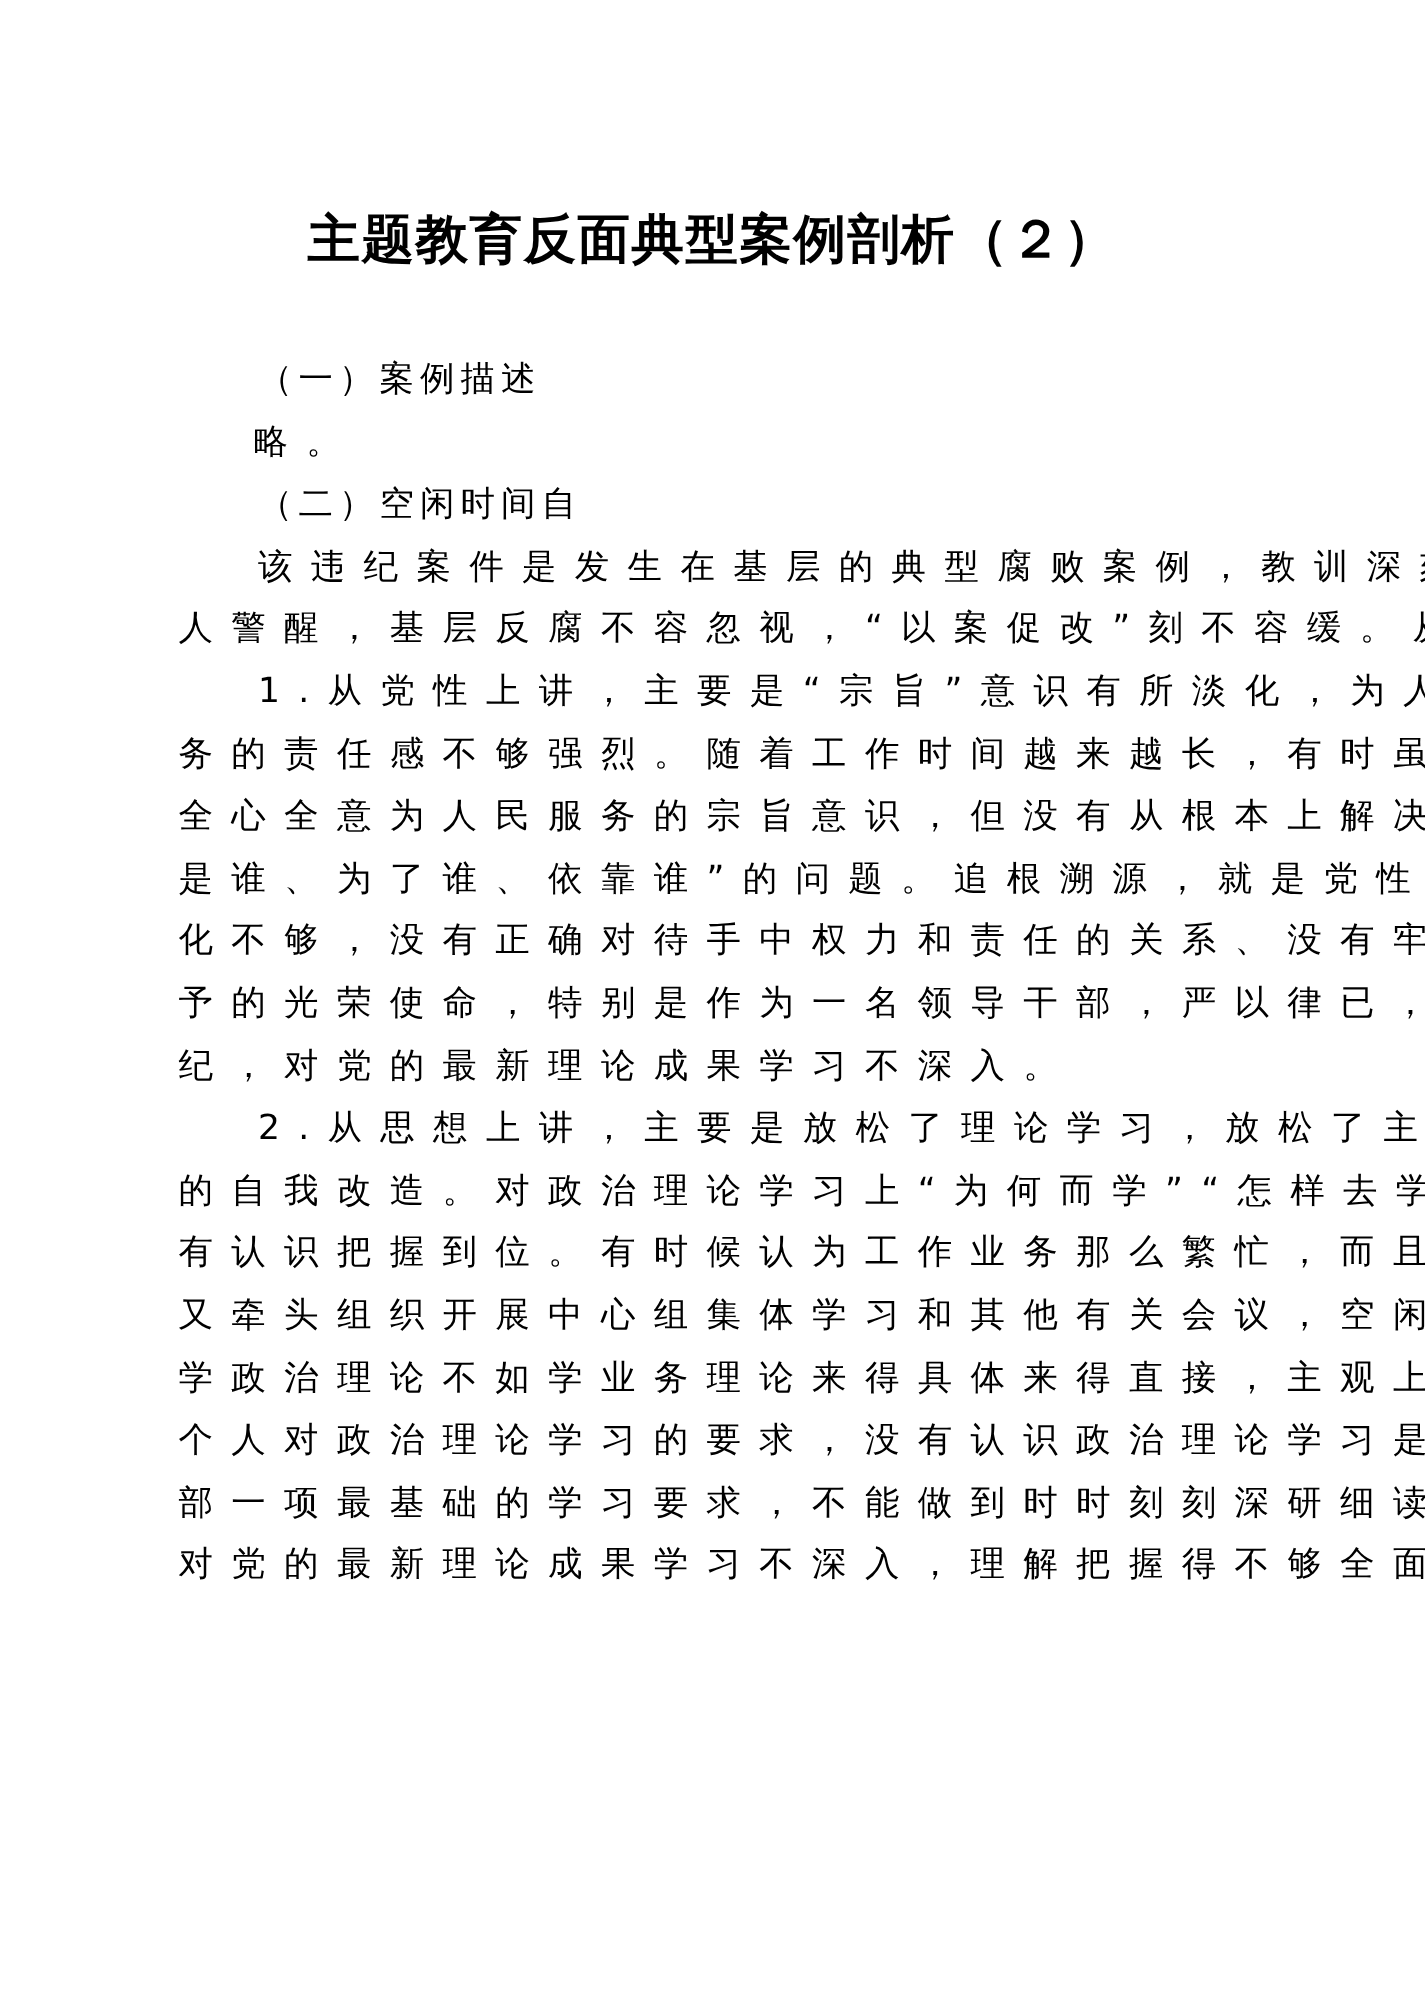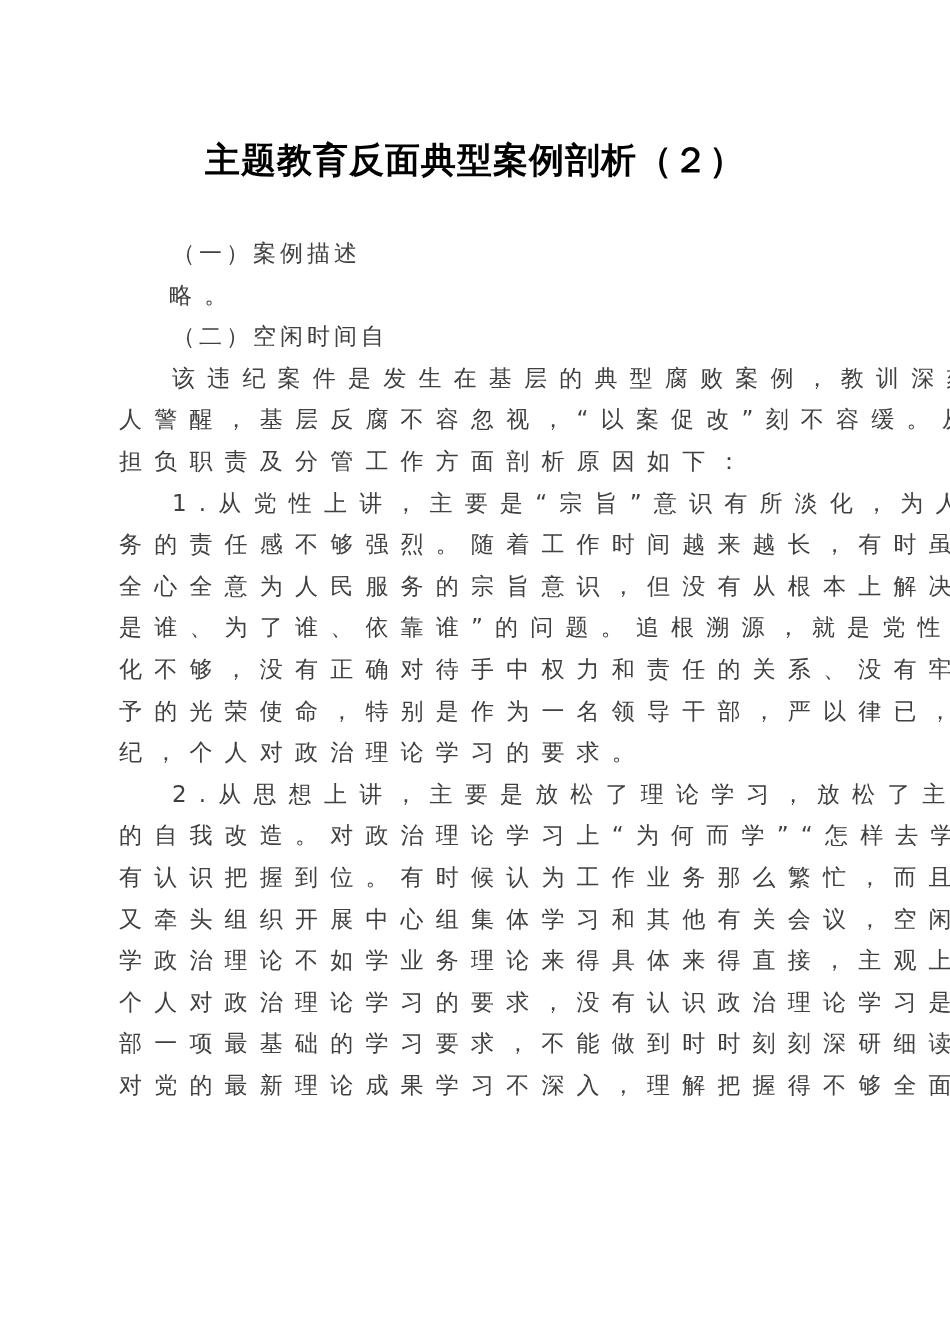--- a/index.html
+++ b/index.html
@@ -38,21 +38,21 @@
   }
   .body-text {
     position: absolute;
     left: 119px;
     top: 233px;
     width: 712px;
     font-family: "DejaVu Sans", "Liberation Sans", sans-serif;
     font-size: 23px;
     line-height: 41.6px;
     letter-spacing: 12.2px;
-    color: #404040;
+    color: #000000;
     text-align: justify;
   }
   .line {
     display: block;
     white-space: nowrap;
     overflow: visible;
   }
   .first-line {
     padding-left: 53px;
   }
@@ -75,31 +75,30 @@
 
     <span class="line heading-line">（一）案例描述</span>
 
     <span class="line short-line">略。</span>
 
     <span class="line heading-line">（二）空闲时间自</span>
 
     <div>
       <span class="line first-line">该违纪案件是发生在基层的典型腐败案例，教训深刻，引</span>
       <span class="line">人警醒，基层反腐不容忽视，“以案促改”刻不容缓。从本人</span>
-      <span class="line">担负职责及分管工作方面剖析原因如下：</span>
     </div>
 
     <div>
       <span class="line first-line">1.从党性上讲，主要是“宗旨”意识有所淡化，为人民服</span>
       <span class="line">务的责任感不够强烈。随着工作时间越来越长，有时虽然牢记</span>
       <span class="line">全心全意为人民服务的宗旨意识，但没有从根本上解决好“我</span>
       <span class="line">是谁、为了谁、依靠谁”的问题。追根溯源，就是党性修养强</span>
       <span class="line">化不够，没有正确对待手中权力和责任的关系、没有牢记党赋</span>
       <span class="line">予的光荣使命，特别是作为一名领导干部，严以律已，遵规守</span>
-      <span class="line">纪，个人对政治理论学习的要求。</span>
+      <span class="line">纪，对党的最新理论成果学习不深入。</span>
     </div>
 
     <div>
       <span class="line first-line">2.从思想上讲，主要是放松了理论学习，放松了主观世界</span>
       <span class="line">的自我改造。对政治理论学习上“为何而学”“怎样去学”没</span>
       <span class="line">有认识把握到位。有时候认为工作业务那么繁忙，而且每个月</span>
       <span class="line">又牵头组织开展中心组集体学习和其他有关会议，空闲时间自</span>
       <span class="line">学政治理论不如学业务理论来得具体来得直接，主观上放松了</span>
       <span class="line">个人对政治理论学习的要求，没有认识政治理论学习是党员干</span>
       <span class="line">部一项最基础的学习要求，不能做到时时刻刻深研细读，造成</span>

